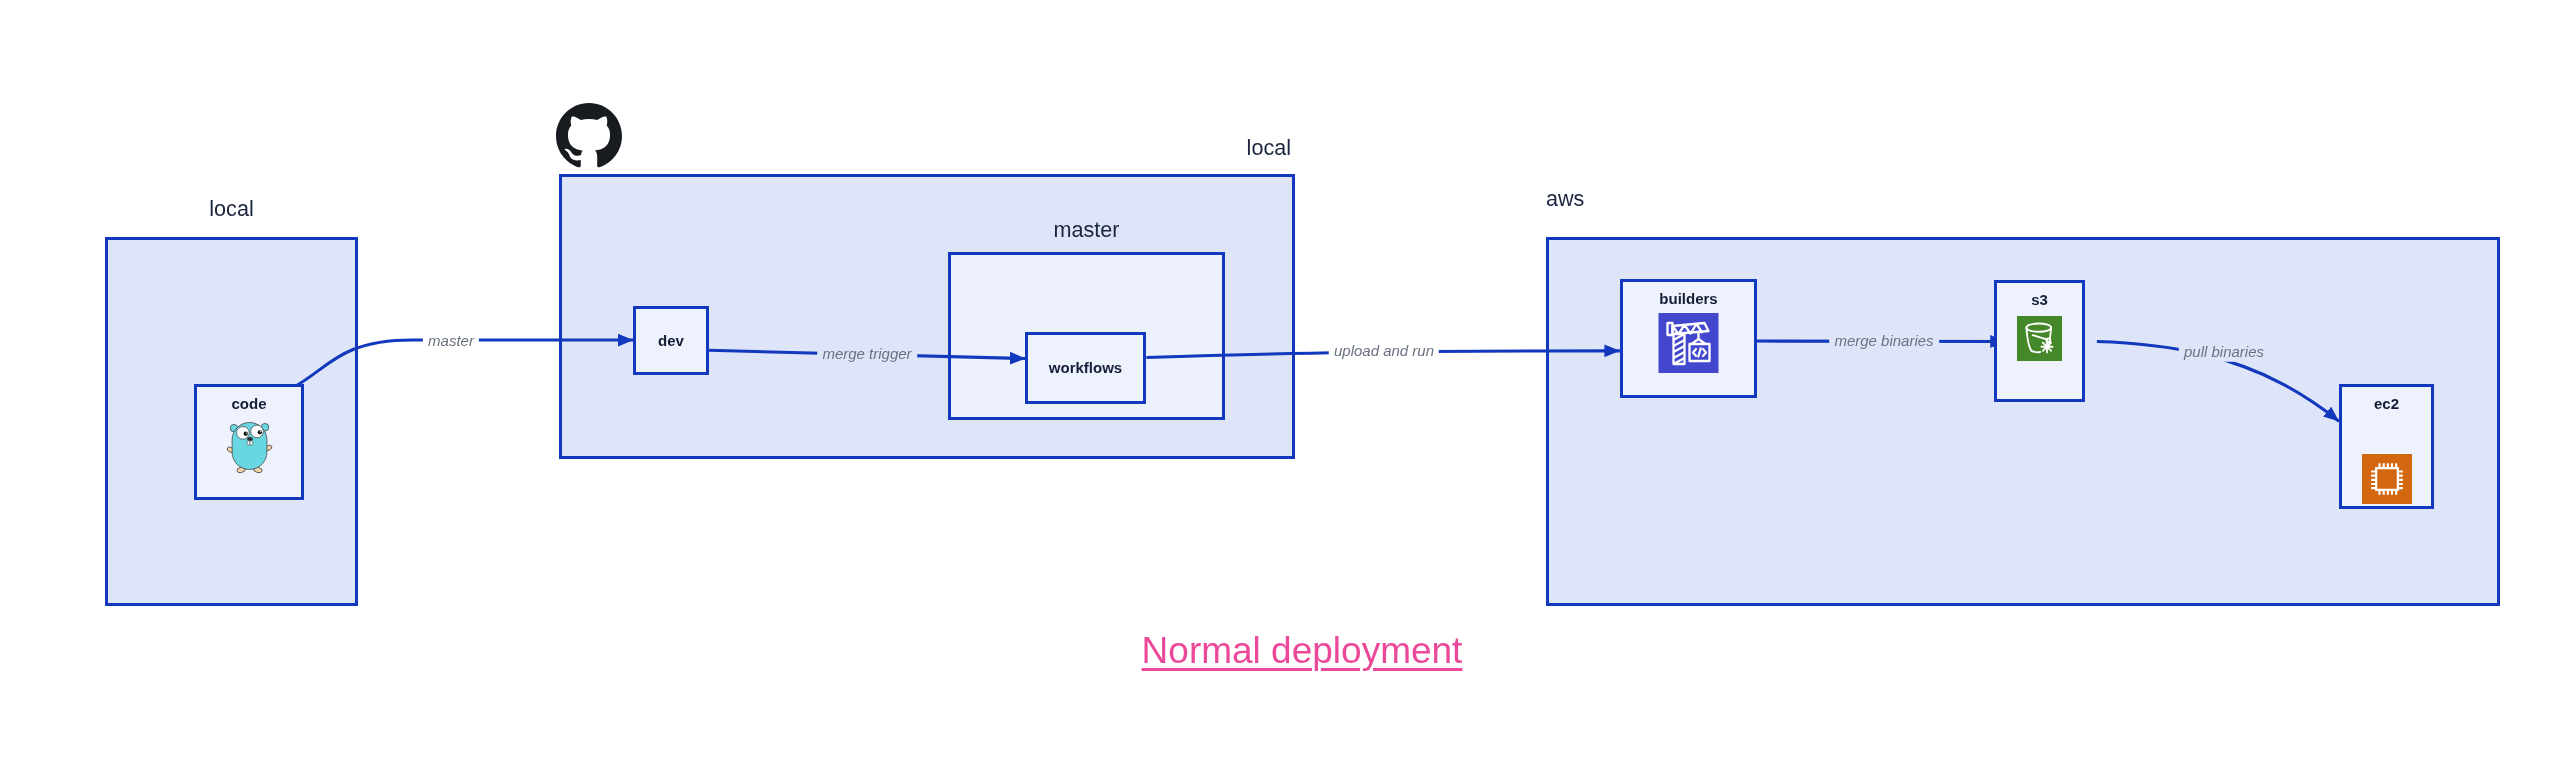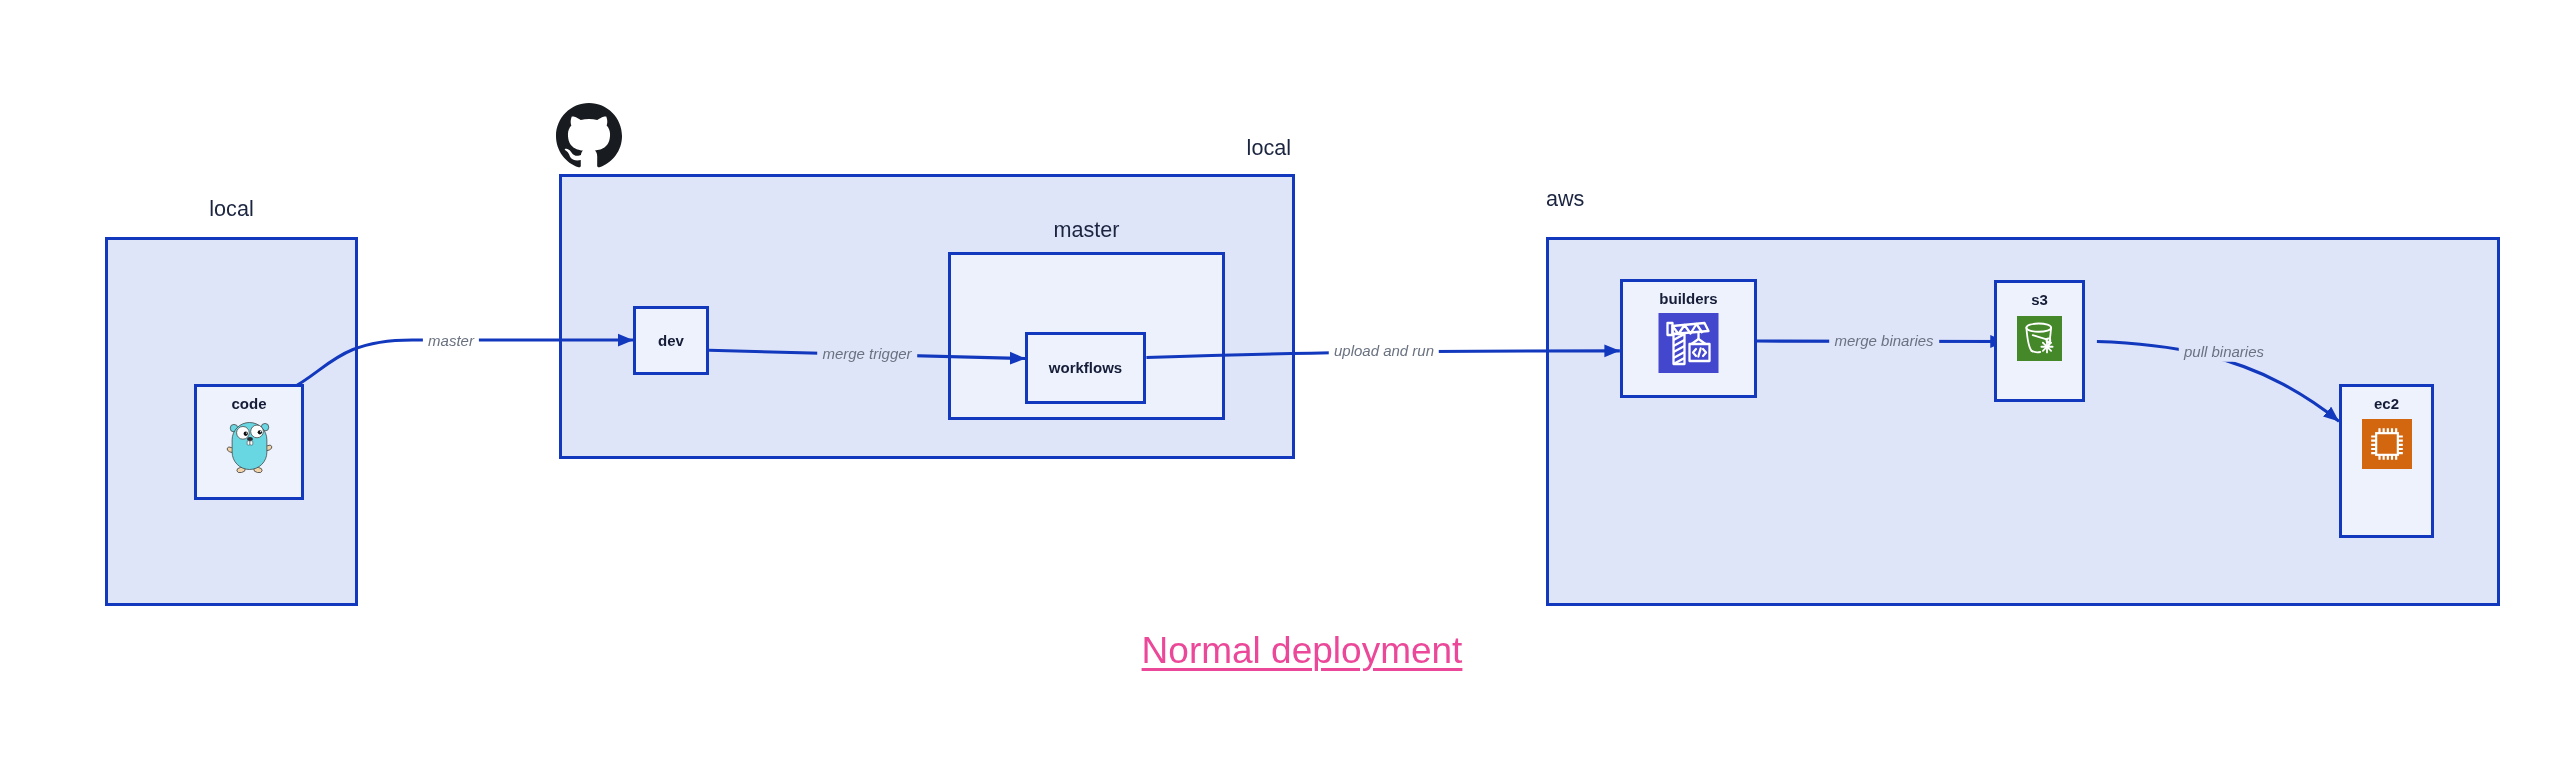--- a/index.html
+++ b/index.html
@@ -151,21 +151,21 @@
         <g stroke="#ffffff" stroke-width="2.4" stroke-linecap="round">
           <path d="M40 33.5 L40 48.5"></path>
           <path d="M32.5 41 L47.5 41"></path>
           <path d="M34.5 35.5 L45.5 46.5"></path>
           <path d="M45.5 35.5 L34.5 46.5"></path>
         </g>
       </svg>
     </span>
   </div>
 
-  <div class="node" style="left:2339px;top:384px;width:95px;height:154px;">
+  <div class="node" style="left:2339px;top:384px;width:95px;height:125px;justify-content:space-between;">
     <div class="node-label top">ec2</div>
     <span class="icon-wrap" style="margin-top:6.2px;">
       <svg width="52" height="50" viewBox="0 0 60 60">
         <rect x="0" y="0" width="60" height="60" fill="#d2670f"></rect>
         <g fill="none" stroke="#ffffff" stroke-width="2.6">
           <rect x="17" y="17" width="26" height="26"></rect>
           <path d="M21 17 L21 11 M26 17 L26 11 M31 17 L31 11 M36 17 L36 11 M41 17 L41 11"></path>
           <path d="M21 43 L21 49 M26 43 L26 49 M31 43 L31 49 M36 43 L36 49 M41 43 L41 49"></path>
           <path d="M17 21 L11 21 M17 26 L11 26 M17 31 L11 31 M17 36 L11 36 M17 41 L11 41"></path>
           <path d="M43 21 L49 21 M43 26 L49 26 M43 31 L49 31 M43 36 L49 36 M43 41 L49 41"></path>

